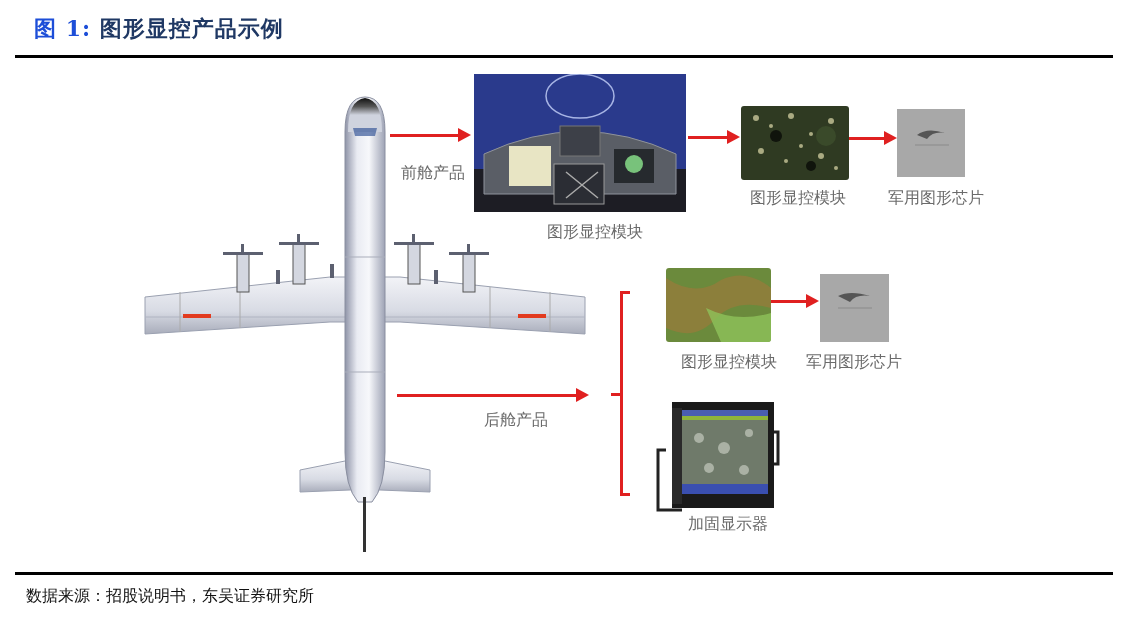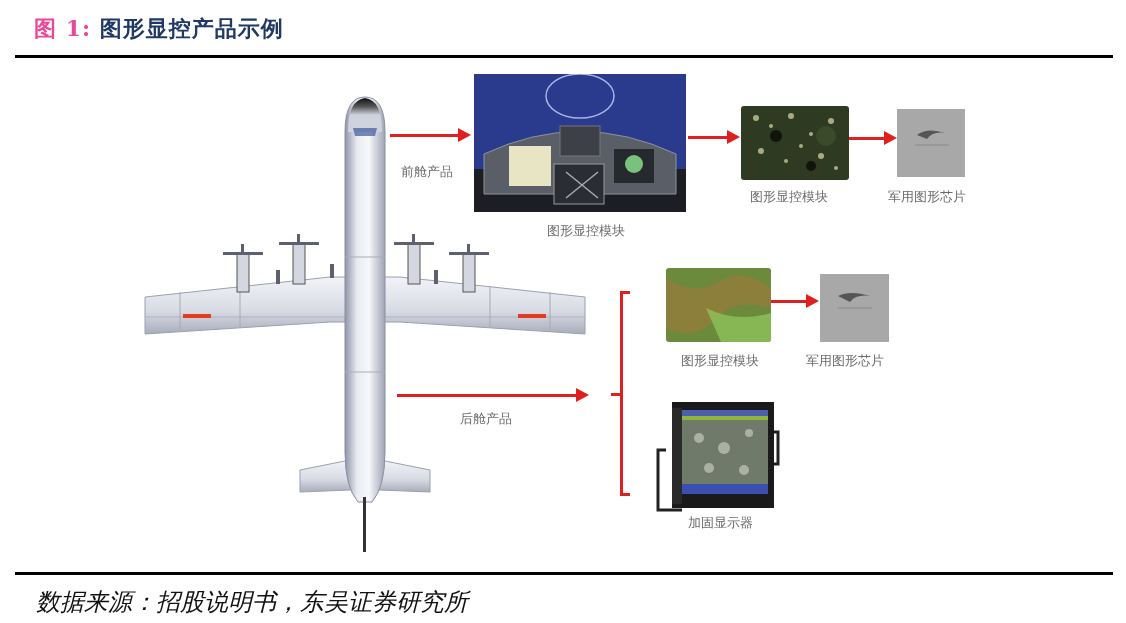--- a/index.html
+++ b/index.html
@@ -1,23 +1,23 @@
 <!DOCTYPE html>
 <html><head>
   <meta charset="utf-8">
   <style>
     html, body { margin: 0; padding: 0; background: #ffffff; }
     body { width: 1126px; height: 623px; position: relative; overflow: hidden; font-family: "DejaVu Serif", "Liberation Serif", serif; }
     .fig-title { position: absolute; left: 34px; top: 14px; font-size: 22px; font-weight: bold; color: #1f3864; letter-spacing: 1px; font-family: "DejaVu Serif", serif; }
-    .fig-title .num { color: #ec4899; }
+    .fig-title .num { color: #1d4ed8; }
     .rule { position: absolute; left: 15px; width: 1098px; height: 3px; background: #000; }
     .rule.top { top: 55px; }
     .rule.bottom { top: 572px; }
-    .source { position: absolute; left: 36px; top: 586px; font-size: 24px; color: #111; font-family: "DejaVu Serif", serif; font-style: italic; }
-    .caption { position: absolute; font-family: "DejaVu Sans", sans-serif; font-size: 13px; color: #6b6b6b; white-space: nowrap; }
+    .source { position: absolute; left: 26px; top: 586px; font-size: 16px; color: #111; font-family: "DejaVu Serif", serif; }
+    .caption { position: absolute; font-family: "DejaVu Sans", sans-serif; font-size: 16px; color: #6b6b6b; white-space: nowrap; }
     .img-box { position: absolute; overflow: hidden; }
     .arrow-line { position: absolute; height: 3px; background: #e02020; }
     .arrow-head { position: absolute; width: 0; height: 0; border-top: 7px solid transparent; border-bottom: 7px solid transparent; border-left: 13px solid #e02020; }
     .bracket { position: absolute; background: #e02020; }
   </style>
 </head>
 <body>
 
 <div class="fig-title">
   <span class="num">图 1:</span>
@@ -136,21 +136,21 @@
   <svg width="68" height="68" viewBox="0 0 68 68">
     <rect width="68" height="68" fill="#a8a8a8"></rect>
     <path d="M20 26 Q30 18 48 24 Q36 22 30 30 Z" fill="#555"></path>
     <line x1="18" y1="36" x2="52" y2="36" stroke="#8a8a8a" stroke-width="1"></line>
   </svg>
 </div>
 <div class="caption" style="left:888px;top:188px;">军用图形芯片</div>
 
 <div class="arrow-line" style="left:397px;top:394px;width:180px;"></div>
 <div class="arrow-head" style="left:576px;top:388px;"></div>
-<div class="caption" style="left:460px;top:410px;">后舱产品</div>
+<div class="caption" style="left:484px;top:410px;">后舱产品</div>
 
 <div class="bracket" style="left:620px;top:291px;width:3px;height:205px;"></div>
 <div class="bracket" style="left:620px;top:291px;width:10px;height:3px;"></div>
 <div class="bracket" style="left:620px;top:493px;width:10px;height:3px;"></div>
 <div class="bracket" style="left:611px;top:393px;width:10px;height:3px;"></div>
 
 <div class="img-box" style="left:666px;top:268px;width:105px;height:74px;border-radius:3px;">
   <svg width="105" height="74" viewBox="0 0 105 74">
     <rect width="105" height="74" fill="#6b8a3c"></rect>
     <path d="M0 10 Q30 30 55 12 Q80 0 105 20 L105 40 Q70 30 50 50 Q30 74 0 60 Z" fill="#9a7a3a" opacity="0.7"></path>

